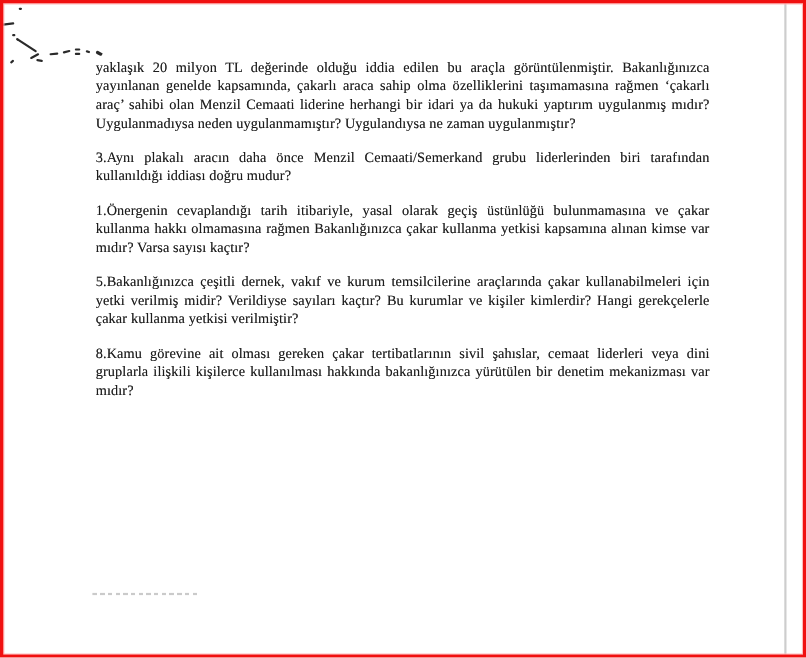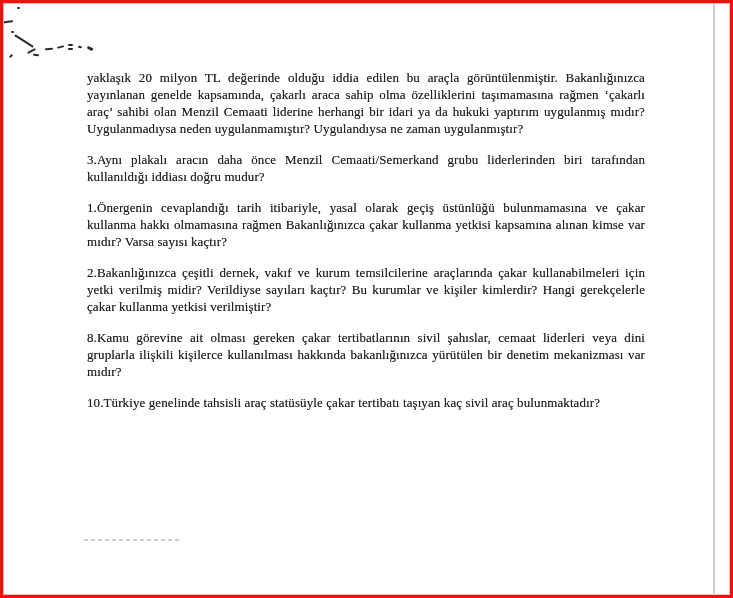--- a/index.html
+++ b/index.html
@@ -31,21 +31,21 @@
     bottom: 3px;
     left: 713px;
     width: 2px;
     background: #cdcdcd;
     z-index: 2;
   }
   
   .text-block {
     position: absolute;
     left: 87px;
-    top: 69px;
+    top: 52px;
     width: 558px;
     color: #1d1d1d;
     font-size: 13px;
     line-height: 17px;
     text-align: justify;
     letter-spacing: 0.1px;
     text-shadow: 0 0 0.4px rgba(30,30,30,0.55);
   }
   .text-block p {
     margin: 0 0 14px 0;
@@ -102,20 +102,19 @@
     <span class="ink-mark m11"></span>
     <span class="ink-mark m12"></span>
     <span class="ink-mark m13"></span>
     <span class="ink-mark m14"></span>
   </div>
 
   <div class="text-block">
     <p>yaklaşık 20 milyon TL değerinde olduğu iddia edilen bu araçla görüntülenmiştir. Bakanlığınızca yayınlanan genelde kapsamında, çakarlı araca sahip olma özelliklerini taşımamasına rağmen ‘çakarlı araç’ sahibi olan Menzil Cemaati liderine herhangi bir idari ya da hukuki yaptırım uygulanmış mıdır? Uygulanmadıysa neden uygulanmamıştır? Uygulandıysa ne zaman uygulanmıştır?</p>
     <p>3.Aynı plakalı aracın daha önce Menzil Cemaati/Semerkand grubu liderlerinden biri tarafından kullanıldığı iddiası doğru mudur?</p>
     <p>1.Önergenin cevaplandığı tarih itibariyle, yasal olarak geçiş üstünlüğü bulunmamasına ve çakar kullanma hakkı olmamasına rağmen Bakanlığınızca çakar kullanma yetkisi kapsamına alınan kimse var mıdır? Varsa sayısı kaçtır?</p>
-    <p>2.Bakanlığınızca çeşitli dernek, vakıf ve kurum temsilcilerine araçlarında çakar kullanabilmeleri için yetki verilmiş midir? Verildiyse sayıları kaçtır? Bu kurumlar ve kişiler kimlerdir? Hangi gerekçelerle çakar kullanma yetkisi verilmiştir?</p>
+    <p>5.Bakanlığınızca çeşitli dernek, vakıf ve kurum temsilcilerine araçlarında çakar kullanabilmeleri için yetki verilmiş midir? Verildiyse sayıları kaçtır? Bu kurumlar ve kişiler kimlerdir? Hangi gerekçelerle çakar kullanma yetkisi verilmiştir?</p>
     <p>8.Kamu görevine ait olması gereken çakar tertibatlarının sivil şahıslar, cemaat liderleri veya dini gruplarla ilişkili kişilerce kullanılması hakkında bakanlığınızca yürütülen bir denetim mekanizması var mıdır?</p>
-    <p>10.Türkiye genelinde tahsisli araç statüsüyle çakar tertibatı taşıyan kaç sivil araç bulunmaktadır?</p>
   </div>
 
   <div class="scan-dashes"></div>
 
 </div>
 
 </body></html>

